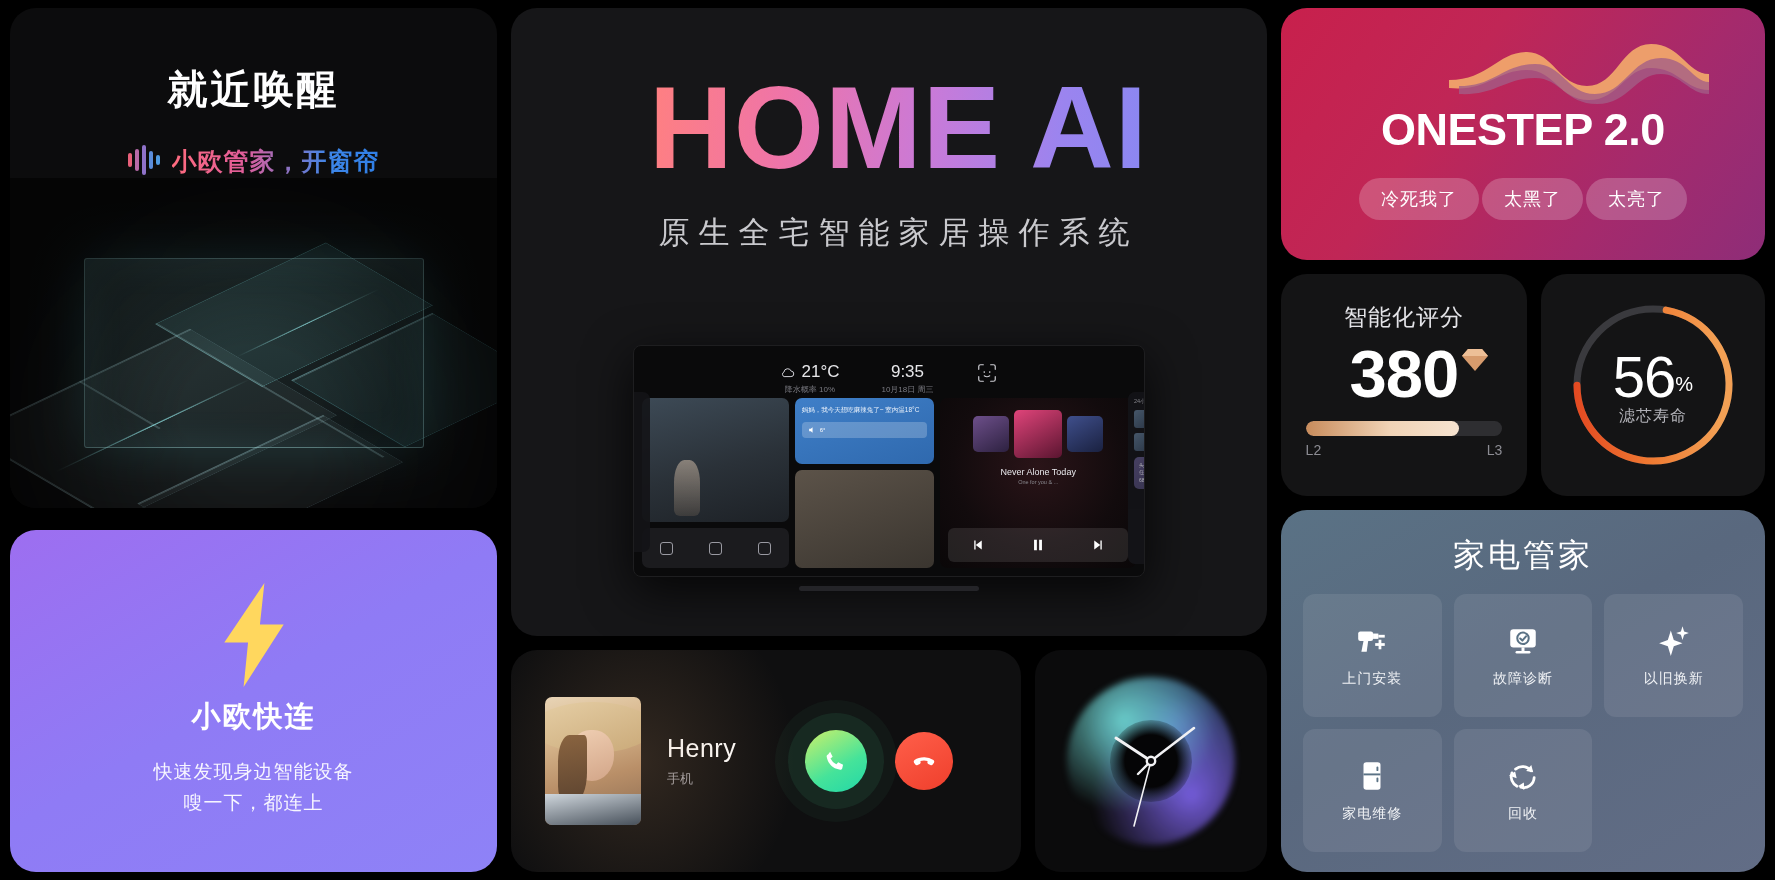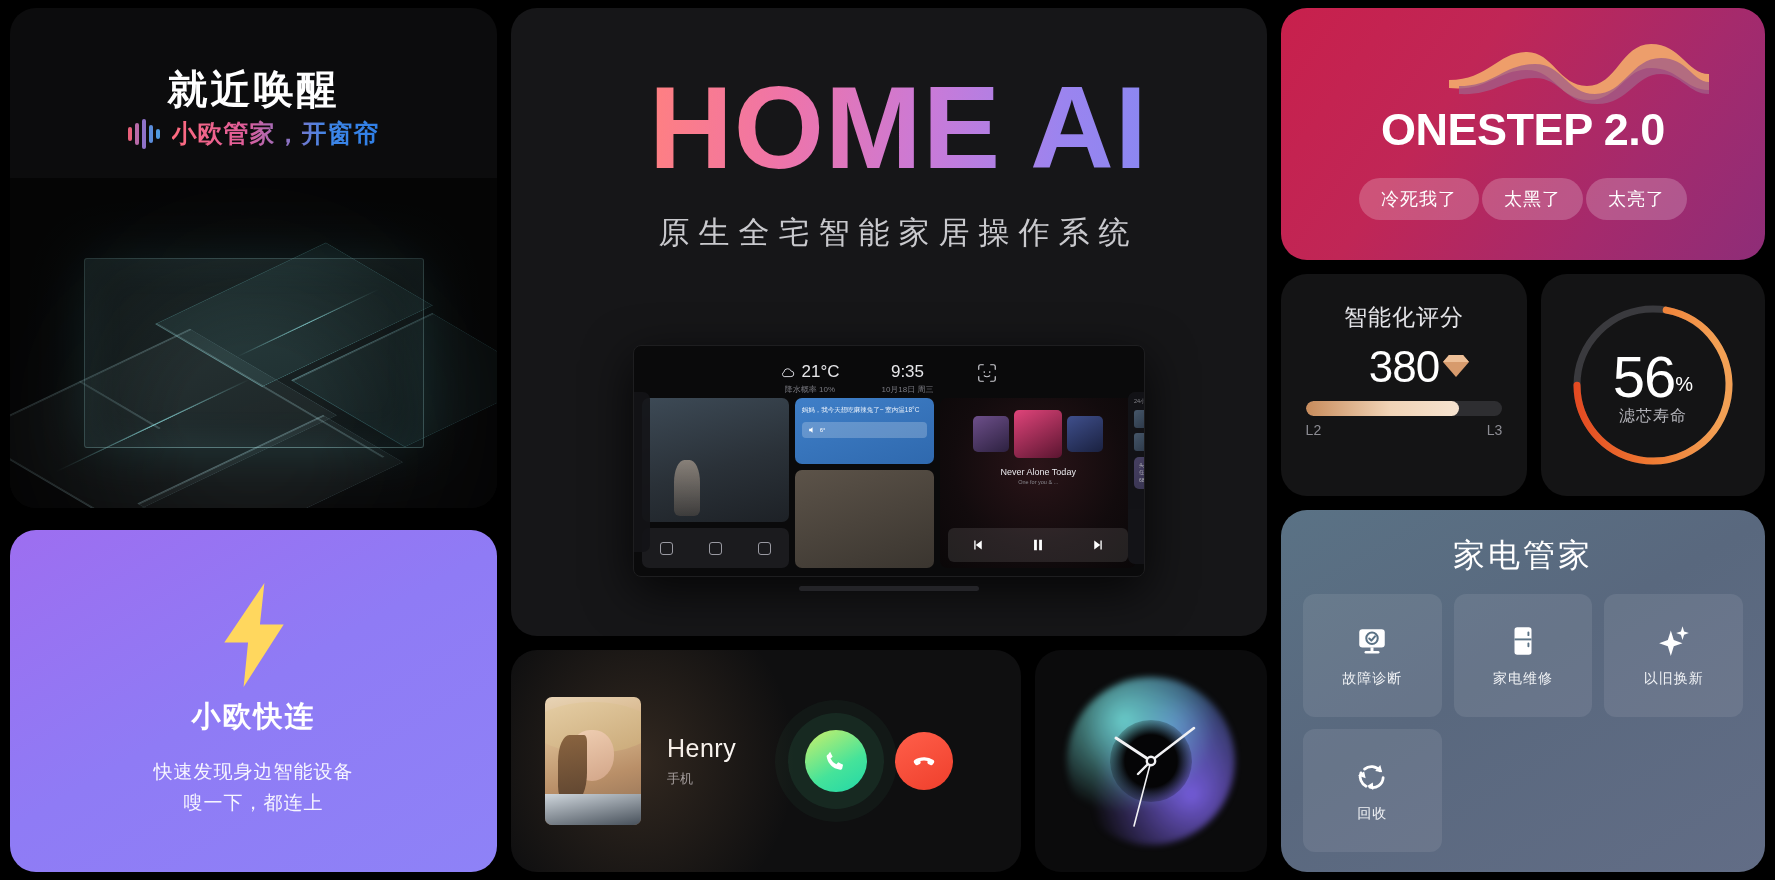--- a/index.html
+++ b/index.html
@@ -14,21 +14,21 @@
   
   .col-left   { width:487px; display:flex; flex-direction:column; gap:22px; }
   .col-center { width:756px; display:flex; flex-direction:column; gap:14px; }
   .col-right  { flex:1; display:flex; flex-direction:column; gap:14px; }
 
   .card { border-radius:26px; position:relative; overflow:hidden; background:#121212; }
 
   
   .wake { height:500px; background:#0c0c0d; }
   .wake-title { text-align:center; margin-top:54px; font-size:40px; font-weight:700; letter-spacing:3px; }
-  .wake-sub { display:flex; justify-content:center; align-items:center; gap:12px; }
+  .wake-sub { display:flex; justify-content:center; gap:12px; margin-top:28px; }
   .eq { display:flex; align-items:center; gap:3px; height:30px; }
   .eq i { display:block; width:4px; border-radius:2px; }
   .eq i:nth-child(1){ height:14px; background:#e8607a; }
   .eq i:nth-child(2){ height:22px; background:#b86aa8; }
   .eq i:nth-child(3){ height:30px; background:#8f72c9; }
   .eq i:nth-child(4){ height:18px; background:#5b8ddb; }
   .eq i:nth-child(5){ height:10px; background:#4f9ae0; }
   .wake-cmd { font-size:25px; font-weight:700; letter-spacing:1px;
     background:linear-gradient(90deg,#ff6b7e 0%,#e05d9a 35%,#3e86e8 75%,#2f7fe6 100%);
     -webkit-background-clip:text; background-clip:text; color:transparent; }
@@ -146,21 +146,21 @@
   .wave { position:absolute; top:26px; right:56px; width:260px; height:78px; }
   .os-title { margin-top:96px; font-size:45px; font-weight:700; letter-spacing:-0.5px; }
   .chips { margin-top:22px; display:flex; gap:3px; }
   .chip { padding:9px 22px; border-radius:21px; background:rgba(255,255,255,0.21);
     font-size:18px; letter-spacing:1px; cursor:pointer; white-space:nowrap; }
 
   
   .right-mid { height:222px; display:flex; gap:14px; }
   .score { flex:1; background:#141415; display:flex; flex-direction:column; align-items:center; padding-top:28px; }
   .score-title { font-size:23px; color:#e4e4e8; letter-spacing:1px; }
-  .score-val { position:relative; margin-top:10px; font-size:44px; font-weight:400; line-height:1.1; letter-spacing:-1px; }
+  .score-val { position:relative; margin-top:4px; font-size:67px; font-weight:700; line-height:1.1; letter-spacing:-1px; }
   .gem { position:absolute; right:-30px; top:12px; width:26px; height:22px; }
   .bar-wrap { width:80%; margin-top:10px; }
   .bar { height:15px; border-radius:8px; background:#2e2e31; position:relative; overflow:hidden; }
   .bar-fill { position:absolute; left:0; top:0; bottom:0; width:78%; border-radius:8px;
     background:linear-gradient(90deg,#c88c5c,#f0d3b6 55%,#f6e3d0); }
   .bar-lbl { display:flex; justify-content:space-between; margin-top:6px; font-size:14px; color:#8c8c93; }
   .filter { width:224px; background:#141415; display:flex; align-items:center; justify-content:center; position:relative; }
   .ring-txt { position:absolute; text-align:center; }
   .ring-num { font-size:58px; font-weight:500; letter-spacing:-1px; }
   .ring-pct { font-size:20px; vertical-align:super; font-weight:500; }
@@ -428,48 +428,59 @@
           <div class="ring-lbl">滤芯寿命</div>
         </div>
       </div>
     </div>
 
     <div class="card appliance">
       <div class="ap-title">家电管家</div>
       <div class="ap-grid">
 
 
+        <div class="ap-tile">
+          <svg class="ap-ico" viewBox="0 0 32 32">
+            <rect x="3" y="7" width="14" height="9" rx="2" fill="#fff"></rect>
+            <rect x="17" y="9" width="5" height="5" fill="#fff"></rect>
+            <rect x="22" y="10.2" width="6" height="2.6" fill="#fff"></rect>
+            <path d="M8 16 L6 26 h5 l1.4-10z" fill="#fff"></path>
+            <rect x="19" y="18" width="9" height="2.6" fill="#fff"></rect>
+            <rect x="22.2" y="14.8" width="2.6" height="9" fill="#fff"></rect>
+          </svg>
+          <span class="ap-lbl">上门安装</span>
+        </div>
 
         <div class="ap-tile">
           <svg class="ap-ico" viewBox="0 0 32 32">
             <rect x="4" y="5" width="24" height="17" rx="3" fill="#fff"></rect>
             <circle cx="16" cy="13.5" r="5.4" fill="none" stroke="#5a7285" stroke-width="1.9"></circle>
             <path d="M13.4 13.6 15.4 15.6 18.8 11.6" fill="none" stroke="#5a7285" stroke-width="1.9" stroke-linecap="round" stroke-linejoin="round"></path>
             <rect x="14.6" y="22" width="2.8" height="4" fill="#fff"></rect>
             <rect x="9" y="25.4" width="14" height="2.4" rx="1.2" fill="#fff"></rect>
           </svg>
           <span class="ap-lbl">故障诊断</span>
         </div>
 
         <div class="ap-tile">
           <svg class="ap-ico" viewBox="0 0 32 32">
+            <path d="M13 6 L15.8 15 L24 18 L15.8 21 L13 30 L10.2 21 L2 18 L10.2 15 Z" fill="#fff"></path>
+            <path d="M24 2 L25.5 7 L30 8.5 L25.5 10 L24 15 L22.5 10 L18 8.5 L22.5 7 Z" fill="#fff"></path>
+          </svg>
+          <span class="ap-lbl">以旧换新</span>
+        </div>
+
+        <div class="ap-tile">
+          <svg class="ap-ico" viewBox="0 0 32 32">
             <rect x="8" y="3" width="16" height="26" rx="2.6" fill="#fff"></rect>
             <rect x="8" y="13.6" width="16" height="1.8" fill="#5a7285"></rect>
             <rect x="20.2" y="7" width="1.8" height="4.4" rx="0.9" fill="#5a7285"></rect>
             <rect x="20.2" y="17.4" width="1.8" height="4.4" rx="0.9" fill="#5a7285"></rect>
           </svg>
           <span class="ap-lbl">家电维修</span>
-        </div>
-
-        <div class="ap-tile">
-          <svg class="ap-ico" viewBox="0 0 32 32">
-            <path d="M13 6 L15.8 15 L24 18 L15.8 21 L13 30 L10.2 21 L2 18 L10.2 15 Z" fill="#fff"></path>
-            <path d="M24 2 L25.5 7 L30 8.5 L25.5 10 L24 15 L22.5 10 L18 8.5 L22.5 7 Z" fill="#fff"></path>
-          </svg>
-          <span class="ap-lbl">以旧换新</span>
         </div>
 
         <div class="ap-tile">
           <svg class="ap-ico" viewBox="0 0 32 32">
             <path d="M9 9.5a10 10 0 0 1 14.5 1.6" fill="none" stroke="#fff" stroke-width="2.6" stroke-linecap="round"></path>
             <polygon points="23.8,5.6 25.6,12.4 19,11.2" fill="#fff"></polygon>
             <path d="M26.5 17.5A10 10 0 0 1 14 26.6" fill="none" stroke="#fff" stroke-width="2.6" stroke-linecap="round"></path>
             <polygon points="17.2,29.2 11.4,25.5 16.8,22.2" fill="#fff"></polygon>
             <path d="M10.4 25.6A10 10 0 0 1 5.6 13" fill="none" stroke="#fff" stroke-width="2.6" stroke-linecap="round"></path>
             <polygon points="2.8,15.6 8.6,11.8 10,18.2" fill="#fff"></polygon>

